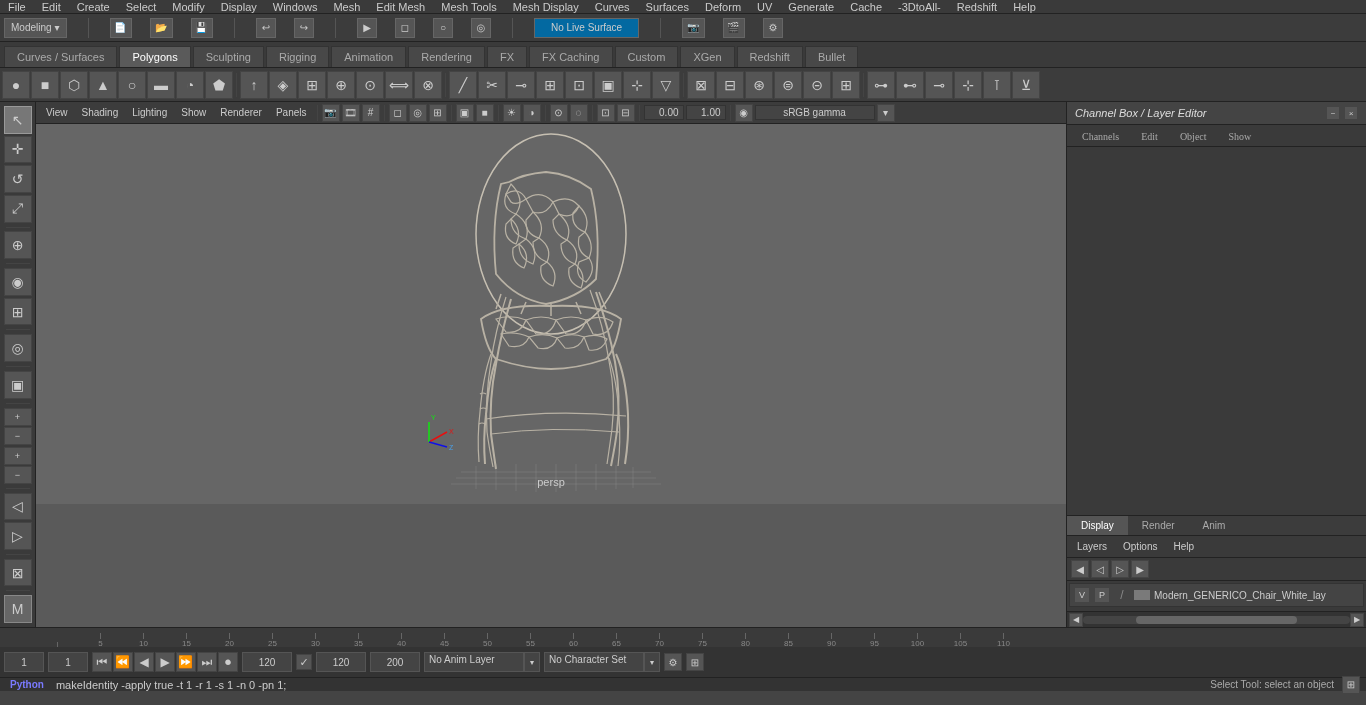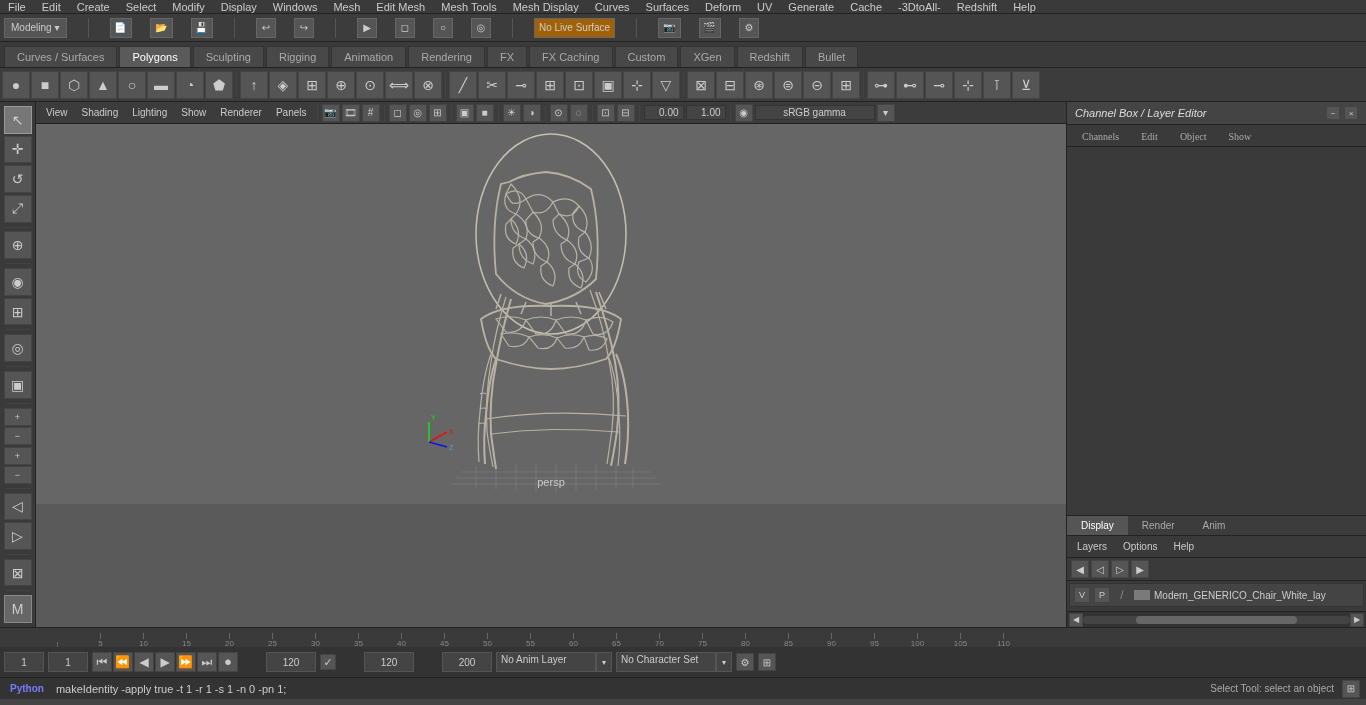--- a/index.html
+++ b/index.html
@@ -47,25 +47,25 @@
       border: 1px solid #666;
       color: #ccc;
       font-size: 10px;
       padding: 1px 6px;
       cursor: pointer;
       height: 20px;
       display: flex; align-items: center; gap: 3px;
     }
     .tb-sep { width: 1px; background: #555; height: 20px; margin: 0 3px; }
     .tb-text-btn {
-      background: #a16207;
+      background: #0369a1;
       border: 1px solid #666;
       color: #ccc;
       font-size: 10px;
-      padding: 1px 4px;
+      padding: 1px 16px;
       cursor: pointer;
       height: 20px;
       display: flex; align-items: center;
       white-space: nowrap;
     }
 
     
     #workspace-tabs {
       background: #3a3a3a;
       height: 26px;
@@ -262,32 +262,32 @@
     }
     .tl-pb-btn {
       background: #555; border: 1px solid #444;
       color: #ccc; font-size: 12px;
       width: 20px; height: 20px;
       display: flex; align-items: center; justify-content: center;
       cursor: pointer;
     }
     .tl-range {
       background: #444; border: 1px solid #555; color: #ccc;
-      font-size: 10px; width: 50px; height: 20px; text-align: center; margin-left: 24px;
+      font-size: 10px; width: 50px; height: 20px; text-align: center;
     }
     .tl-dropdown {
       background: #444; border: 1px solid #555; color: #ccc;
       font-size: 10px; padding: 1px 4px; height: 20px;
       min-width: 100px; cursor: pointer;
     }
 
     
     #status-bar {
       background: #333;
-      height: 22px;
+      height: 14px;
       display: flex;
       align-items: center;
       border-top: 1px solid #222;
       padding: 0 6px;
       gap: 8px;
     }
     .status-label {
       color: #aaa;
       font-size: 10px;
     }

